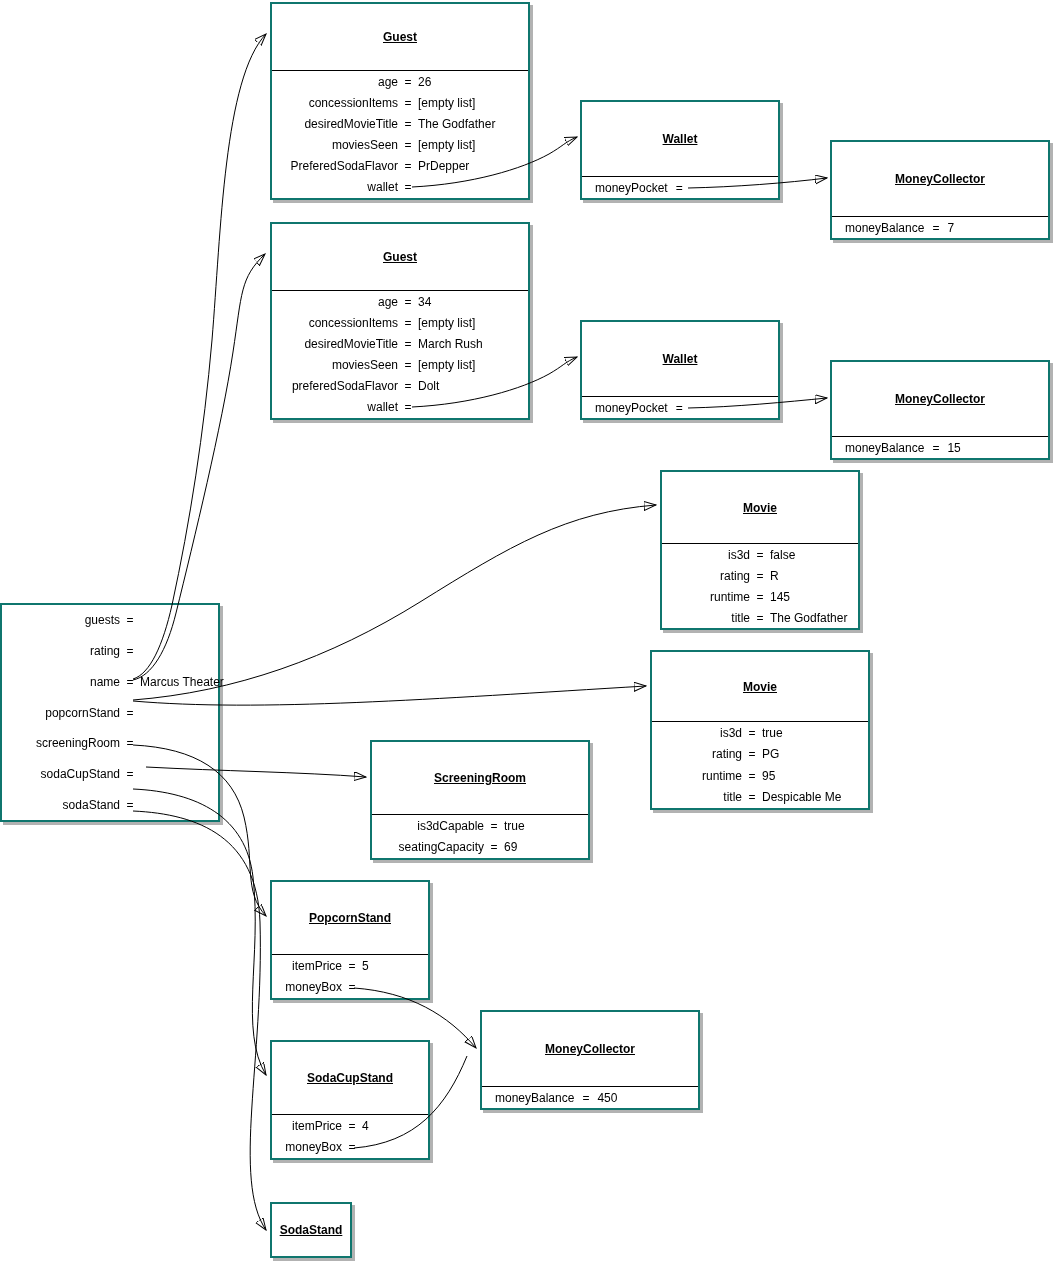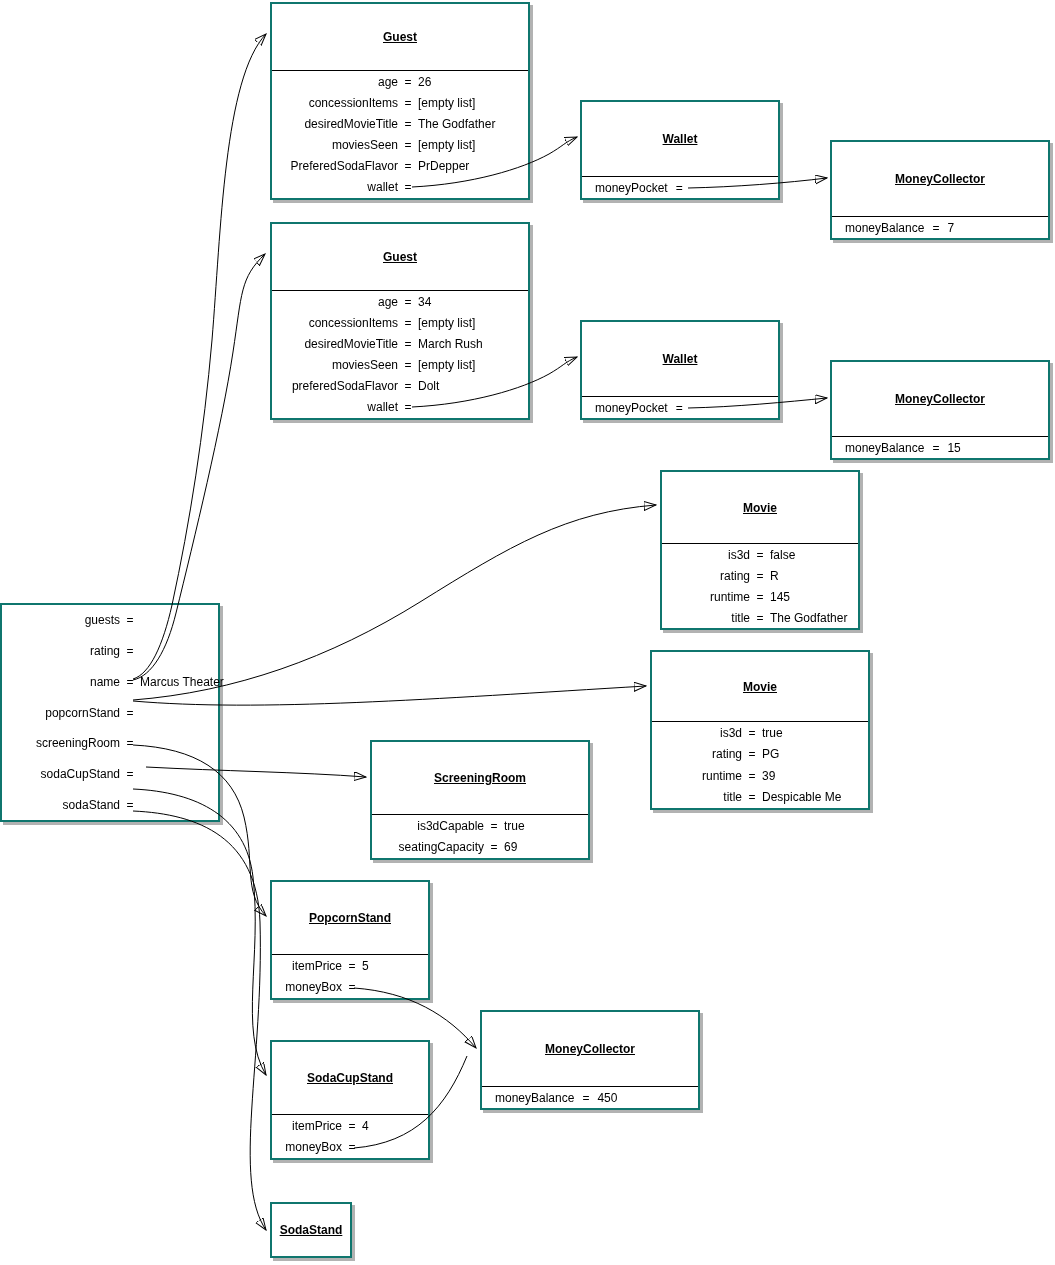--- a/index.html
+++ b/index.html
@@ -176,21 +176,21 @@
           <span class="fv">true</span>
         </div>
       <div class="row">
           <span class="fn">rating</span>
           <span class="eq">=</span>
           <span class="fv">PG</span>
         </div>
       <div class="row">
           <span class="fn">runtime</span>
           <span class="eq">=</span>
-          <span class="fv">39</span>
+          <span class="fv">95</span>
         </div>
       <div class="row">
           <span class="fn">title</span>
           <span class="eq">=</span>
           <span class="fv">Despicable Me</span>
         </div>
     </div>
   </div>
 
   <div class="box" style="left:0px;top:603px;width:220px;height:219px;">

